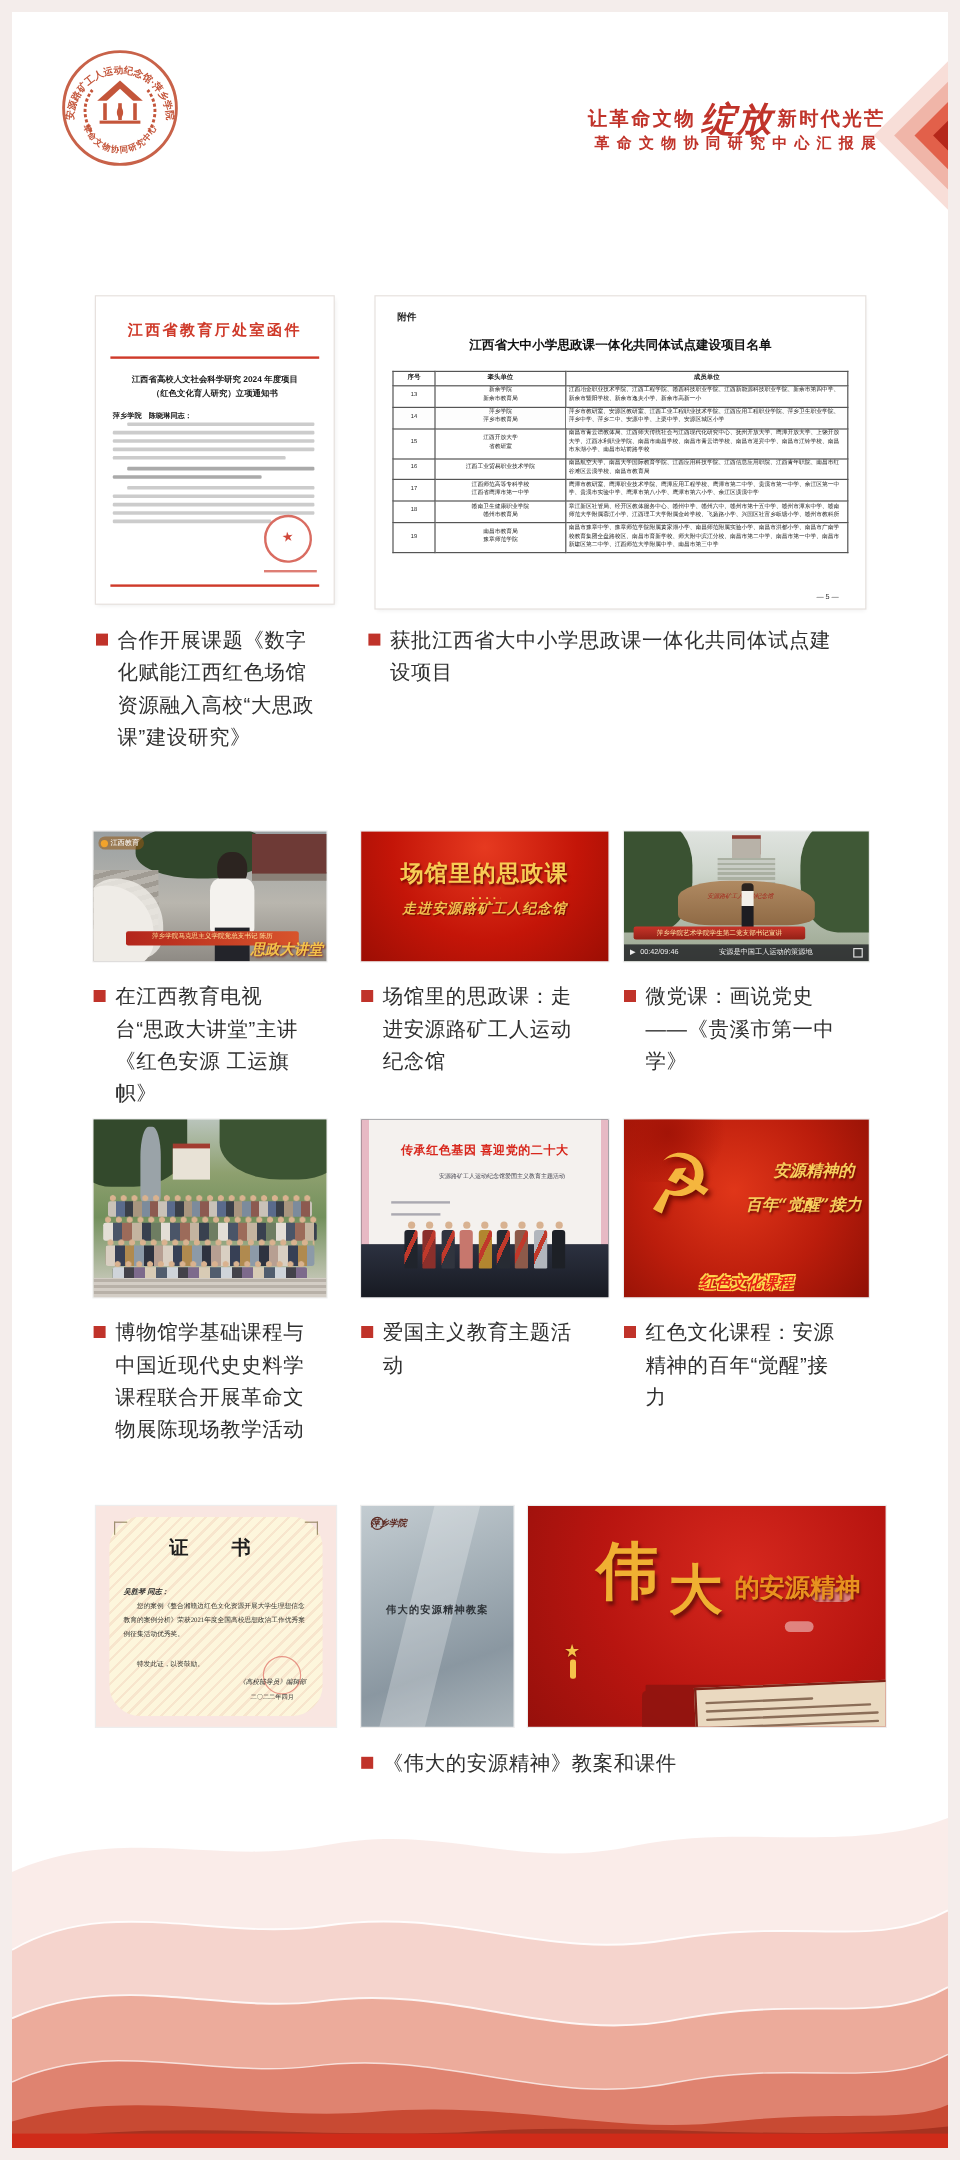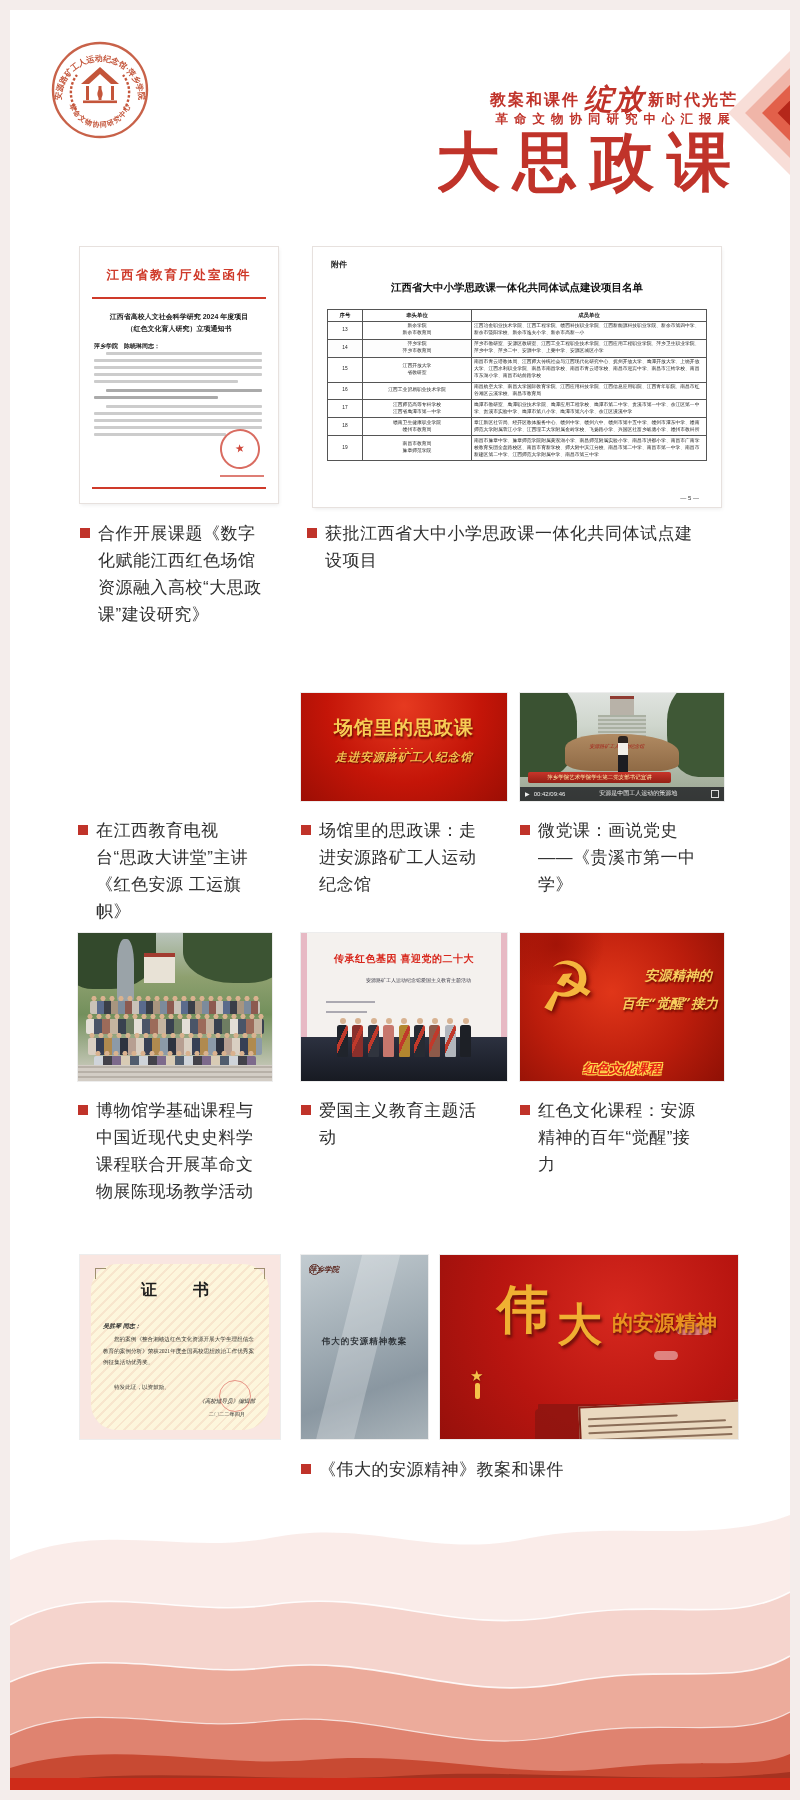--- a/index.html
+++ b/index.html
@@ -160,24 +160,23 @@
     <rect x="36" y="46" width="3" height="14" fill="#c4553a"></rect>
     <rect x="48.5" y="46" width="3" height="14" fill="#c4553a"></rect>
     <rect x="61" y="46" width="3" height="14" fill="#c4553a"></rect>
     <rect x="33" y="60.5" width="34" height="2.6" fill="#c4553a"></rect>
     <path d="M50,48 C46,52 47,57 50,59 C53,57 54,52 50,48 Z" fill="#c4553a"></path>
     <path d="M26,70 C19,58 19,45 27,35" fill="none" stroke="#c4553a" stroke-width="2.4" stroke-dasharray="2.6 1.8"></path>
     <path d="M74,70 C81,58 81,45 73,35" fill="none" stroke="#c4553a" stroke-width="2.4" stroke-dasharray="2.6 1.8"></path>
   </svg>
 
   <div class="abs slogan">
-    <span class="s-left">教案和课件</span><span class="s-script">绽放</span><span class="s-right">新时代光芒</span>
+    <span class="s-left">让革命文物</span><span class="s-script">绽放</span><span class="s-right">新时代光芒</span>
   </div>
   <div class="abs subtitle">革命文物协同研究中心汇报展</div>
-  <div class="abs big-title">大思政课</div>
   <div class="abs chev">
     <i class="d1"></i>
         <i class="d2"></i>
         <i class="d3"></i>
         <i class="d4"></i>
   </div>
 
   <div class="abs letter">
     <div class="masthead">江西省教育厅处室函件</div>
     <div class="rule" style="top:50px"></div>
@@ -261,20 +260,32 @@
 
   <div class="caption" style="left:70px;top:510px;width:185px">
     <span class="bullet"></span>
     <span class="ctext">合作开展课题《数字化赋能江西红色场馆资源融入高校“大思政课”建设研究》</span>
   </div>
   <div class="caption" style="left:297px;top:510px;width:398px">
     <span class="bullet"></span>
     <span class="ctext">获批江西省大中小学思政课一体化共同体试点建设项目</span>
   </div>
 
+  <div class="fig tvfig">
+    <div class="tv-tree"></div>
+    <div class="tv-roof"></div>
+    <div class="tv-stairs"></div>
+    <div class="tv-woman-hair"></div>
+    <div class="tv-woman-body"></div>
+    <div class="tv-woman-skirt"></div>
+    <div class="tv-hand"></div>
+    <div class="tv-logo">江西教育</div>
+    <div class="tv-banner">萍乡学院马克思主义学院党总支书记 陈历</div>
+    <div class="tv-show">思政大讲堂</div>
+  </div>
 
   <div class="fig posterfig">
     <div class="poster-title">场馆里的思政课</div>
     <div class="poster-orn"></div>
     <div class="poster-sub">走进安源路矿工人纪念馆</div>
   </div>
 
   <div class="fig videofig">
     <div class="vid-gate"></div>
     <div class="vid-stairs"></div>

